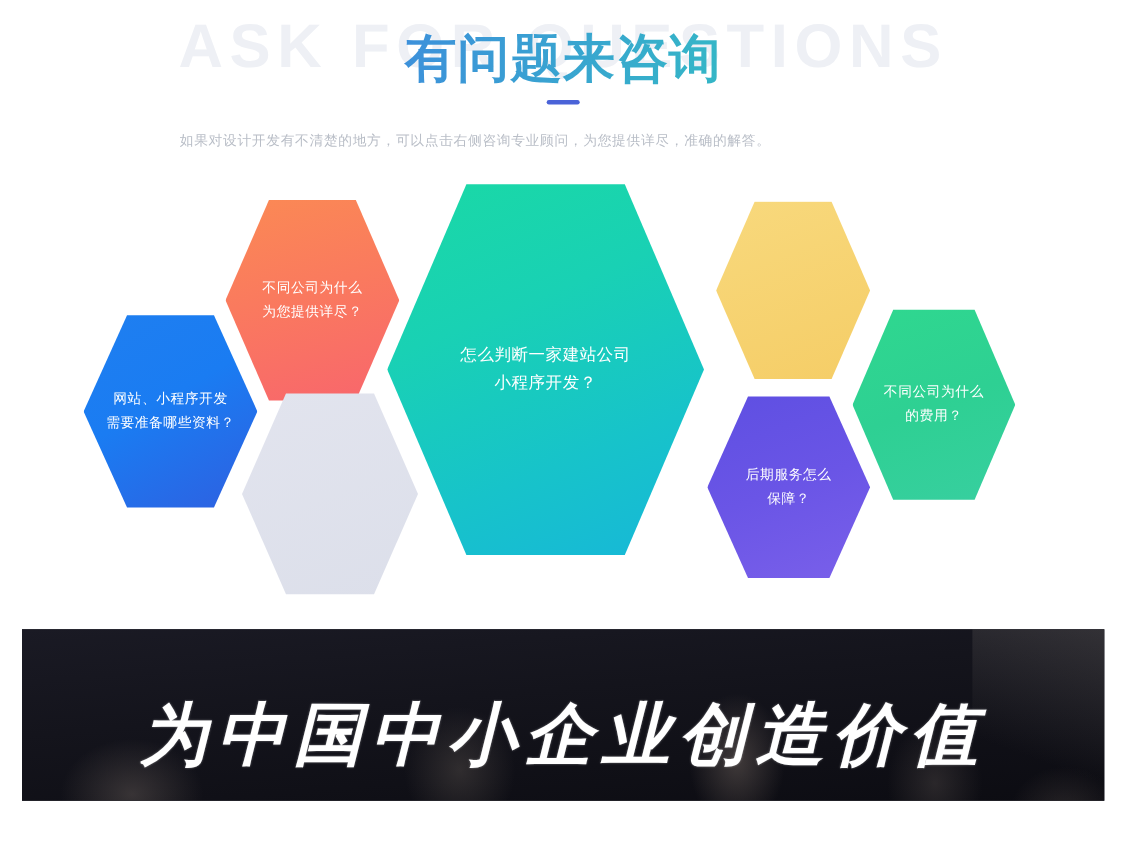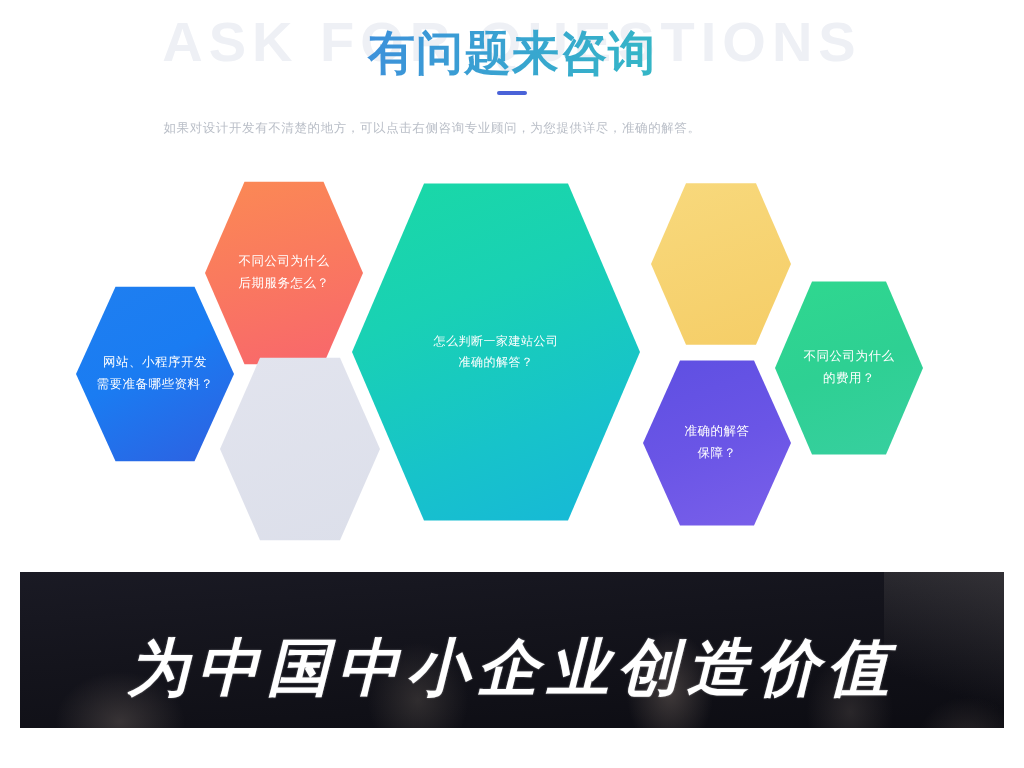--- a/index.html
+++ b/index.html
@@ -109,26 +109,26 @@
     font-size:12.5px;
   }
 
   .hex-gray {
     left:220px; top:194px;
     width:160px; height:190px;
     background:linear-gradient(160deg,#e2e4ee 0%,#dcdfea 100%);
   }
 
   .hex-teal {
-    left:352px; top:20px;
+    left:352px; top:4px;
     width:288px; height:344px;
     -webkit-clip-path:polygon(25% 1%,75% 1%,100% 50%,75% 99%,25% 99%,0% 50%);
     clip-path:polygon(25% 1%,75% 1%,100% 50%,75% 99%,25% 99%,0% 50%);
     background:linear-gradient(158deg,#1ad9a5 0%,#19d1b4 35%,#17c3ca 70%,#17b7d9 100%);
-    font-size:12px;
+    font-size:15px;
   }
 
   .hex-yellow {
     left:651px; top:20px;
     width:140px; height:168px;
     background:linear-gradient(160deg,#f8d97d 0%,#f5cd66 100%);
   }
 
   .hex-purple {
     left:643px; top:197px;
@@ -205,38 +205,38 @@
 
   <div class="hex-stage">
 
     <div class="hex hex-blue">
       <span class="line">网站、小程序开发</span>
       <span class="line">需要准备哪些资料？</span>
     </div>
 
     <div class="hex hex-orange">
       <span class="line">不同公司为什么</span>
-      <span class="line">后期服务怎么？</span>
+      <span class="line">为您提供详尽？</span>
     </div>
 
     <div class="hex hex-gray">
       <span class="line"></span>
     </div>
 
     <div class="hex hex-teal">
       <span class="line">怎么判断一家建站公司</span>
-      <span class="line">准确的解答？</span>
+      <span class="line">小程序开发？</span>
     </div>
 
     <div class="hex hex-yellow">
       <span class="line"></span>
     </div>
 
     <div class="hex hex-purple">
-      <span class="line">准确的解答</span>
+      <span class="line">后期服务怎么</span>
       <span class="line">保障？</span>
     </div>
 
     <div class="hex hex-green">
       <span class="line">不同公司为什么</span>
       <span class="line">的费用？</span>
     </div>
 
   </div>
 

